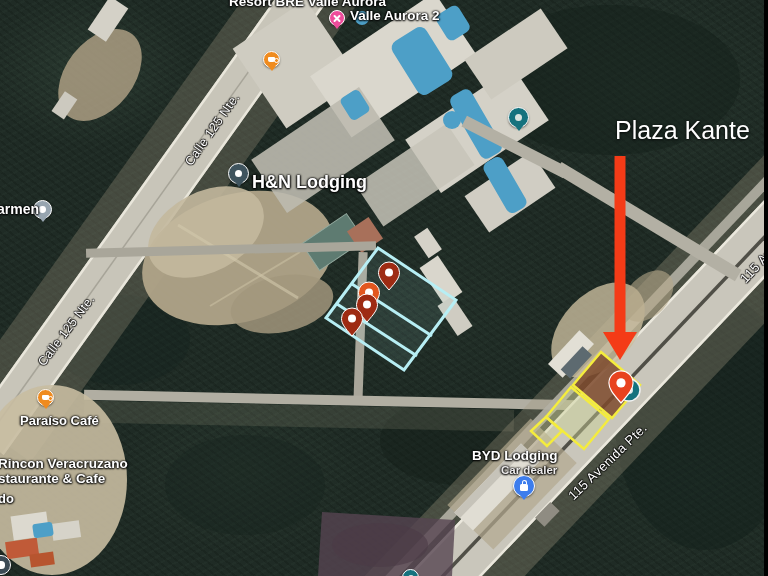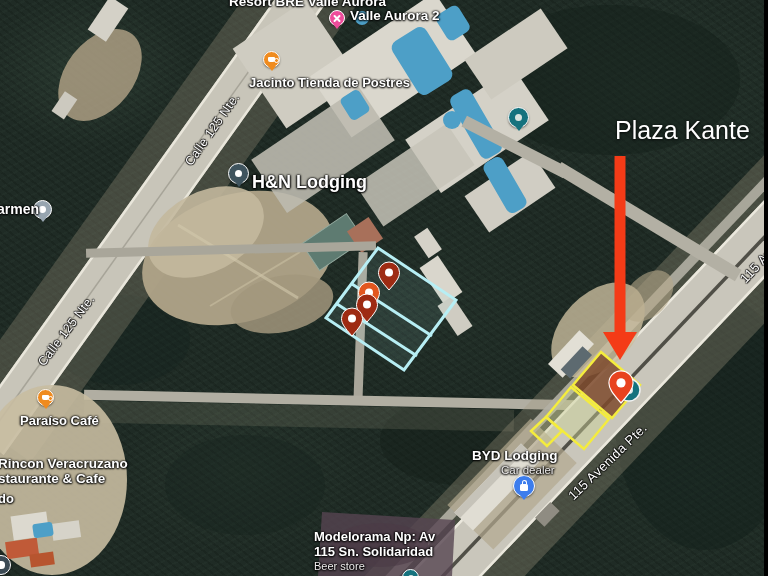--- a/index.html
+++ b/index.html
@@ -17,21 +17,21 @@
     background-image:
       repeating-linear-gradient(38deg, rgba(0,0,0,.20) 0 2px, transparent 2px 6px),
       repeating-linear-gradient(-28deg, rgba(96,124,100,.10) 0 2px, transparent 2px 7px);}
   svg.layer{position:absolute;left:0;top:0;}
   .lbl{position:absolute;color:#fff;font-size:13px;font-weight:700;white-space:nowrap;line-height:1.1;
     text-shadow:0 1px 2px rgba(0,0,0,.95),0 0 2px rgba(0,0,0,.85),1px 0 2px rgba(0,0,0,.7),-1px 0 2px rgba(0,0,0,.7);}
   .street{font-weight:400;font-size:12.5px;letter-spacing:.4px;
     text-shadow:0 1px 1px rgba(0,0,0,.95),0 -1px 1px rgba(0,0,0,.8),1px 0 1px rgba(0,0,0,.8),-1px 0 1px rgba(0,0,0,.8);}
   .rot-c{transform:translate(-50%,-50%) rotate(var(--r));}
   .big-annot{font-size:25px;font-weight:400;text-shadow:0 1px 3px rgba(0,0,0,.75),0 0 2px rgba(0,0,0,.5);}
-  .cat{font-weight:400;font-size:11px;color:#eceaea;}
+  .cat{font-weight:700;font-size:11px;color:#eceaea;}
   .center{text-align:left;}
   
   .poi{position:absolute;}
   .poi .circle{width:var(--s);height:var(--s);background:var(--c);border:1.5px solid #fff;border-radius:50%;
     box-sizing:border-box;display:flex;align-items:center;justify-content:center;box-shadow:0 1px 2px rgba(0,0,0,.45);}
   .poi::after{content:"";position:absolute;top:100%;left:50%;transform:translateX(-50%);margin-top:-2px;
     border-left:4px solid transparent;border-right:4px solid transparent;border-top:5px solid var(--c);}
   .poi.no-tail::after{display:none;}
   .g-dot{width:40%;height:40%;background:#fff;border-radius:50%;}
   .g-dot.pale{background:#d9e3df;}
@@ -233,34 +233,28 @@
   <div class="poi no-tail" style="left:402px;top:569px;--c:#15727e;--s:17px">
       <div class="circle">
         <div class="g-dot pale"></div>
       </div>
     </div>
 
   <div class="lbl" style="left:229px;top:-5px;font-size:13.5px">Resort BRE Valle Aurora</div>
   <div class="lbl center" style="left:350px;top:8px;width:128px;font-size:13.5px;line-height:15.5px">
     <div>Valle Aurora 2</div>
   </div>
-  <div class="lbl" style="left:249px;top:76px">Jacinto Tienda de Postres</div>
   <div class="lbl" style="left:252px;top:173px;font-size:18px">H&amp;N Lodging</div>
   <div class="lbl big-annot" style="left:615px;top:117px">Plaza Kante</div>
   <div class="lbl" style="left:-3px;top:202px;font-size:14px">armen</div>
   <div class="lbl street rot-c" style="left:213px;top:130px;--r:-55deg">Calle 125 Nte.</div>
   <div class="lbl street rot-c" style="left:67px;top:331px;--r:-53deg">Calle 125 Nte.</div>
   <div class="lbl" style="left:20px;top:414px">Paraíso Café</div>
   <div class="lbl" style="left:-2px;top:456px;font-size:13.5px;line-height:15px">
     <div>Rincon Veracruzano</div>
     <div>staurante &amp; Cafe</div>
   </div>
   <div class="lbl" style="left:-2px;top:492px">do</div>
   <div class="lbl" style="left:472px;top:449px;font-size:13.5px">BYD Lodging</div>
   <div class="lbl cat" style="left:501px;top:464px;font-size:11.5px">Car dealer</div>
   <div class="lbl street rot-c" style="left:608px;top:462px;font-size:13px;--r:-44deg">115 Avenida Pte.</div>
   <div class="lbl street" style="left:743px;top:274px;font-size:13px;transform:rotate(-47deg);transform-origin:0 50%">115 Avenida Pte.</div>
-  <div class="lbl center" style="left:314px;top:529px;width:148px;line-height:15px">
-    <div>Modelorama Np: Av</div>
-    <div>115 Sn. Solidaridad</div>
-    <div class="cat">Beer store</div>
-  </div>
 </div>
 
 </body></html>

